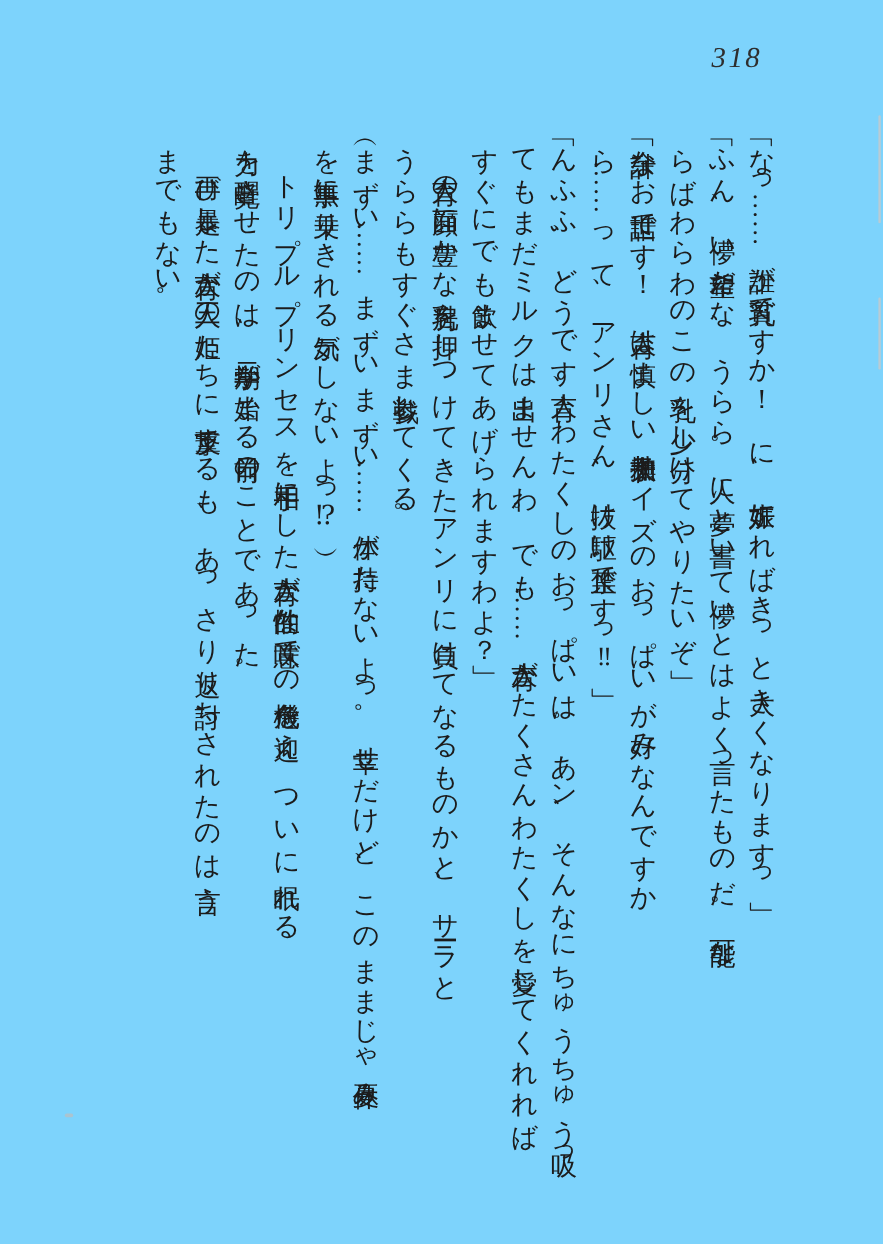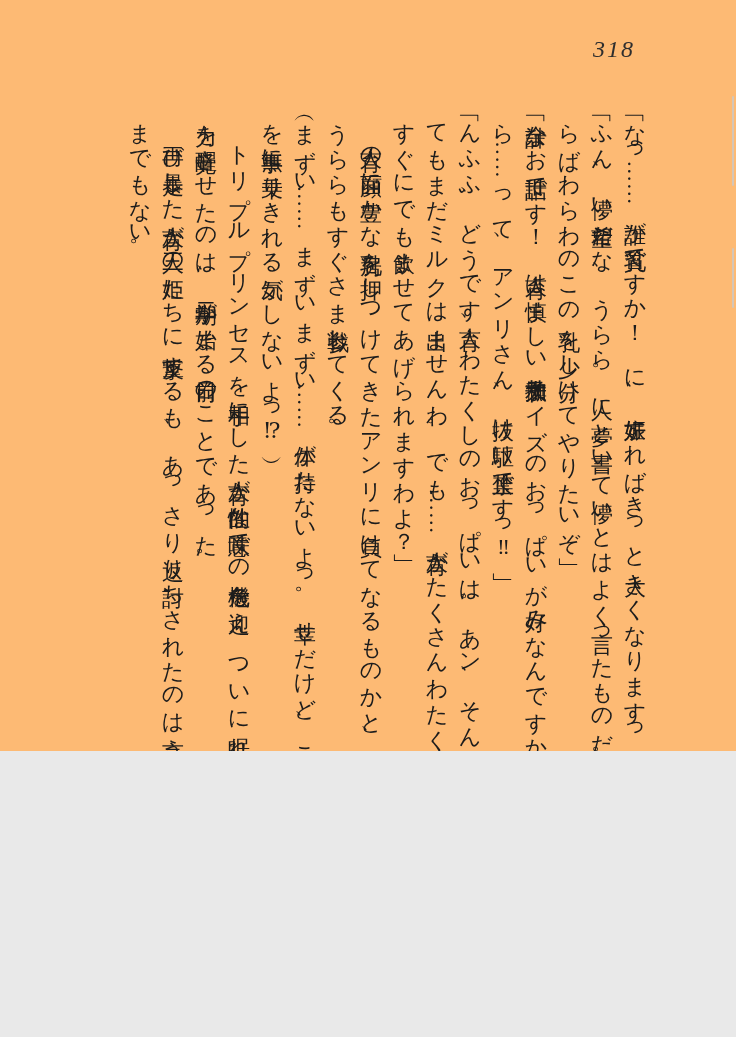--- a/index.html
+++ b/index.html
@@ -3,23 +3,23 @@
 <meta charset="utf-8">
 <style>
   html, body {
     margin: 0;
     padding: 0;
     background: #e9e9e9;
   }
   .page {
     position: relative;
     width: 736px;
-    height: 751px;
+    height: 1037px;
     margin: 0 auto;
-    background: #fdba74;
+    background: #7dd3fc;
     overflow: hidden;
     font-family: "Liberation Serif", "DejaVu Serif", serif;
   }
   
   .edge-artifact {
     position: absolute;
     right: 2px;
     width: 2px;
     background: #c9c9c9;
     border-radius: 1px;

